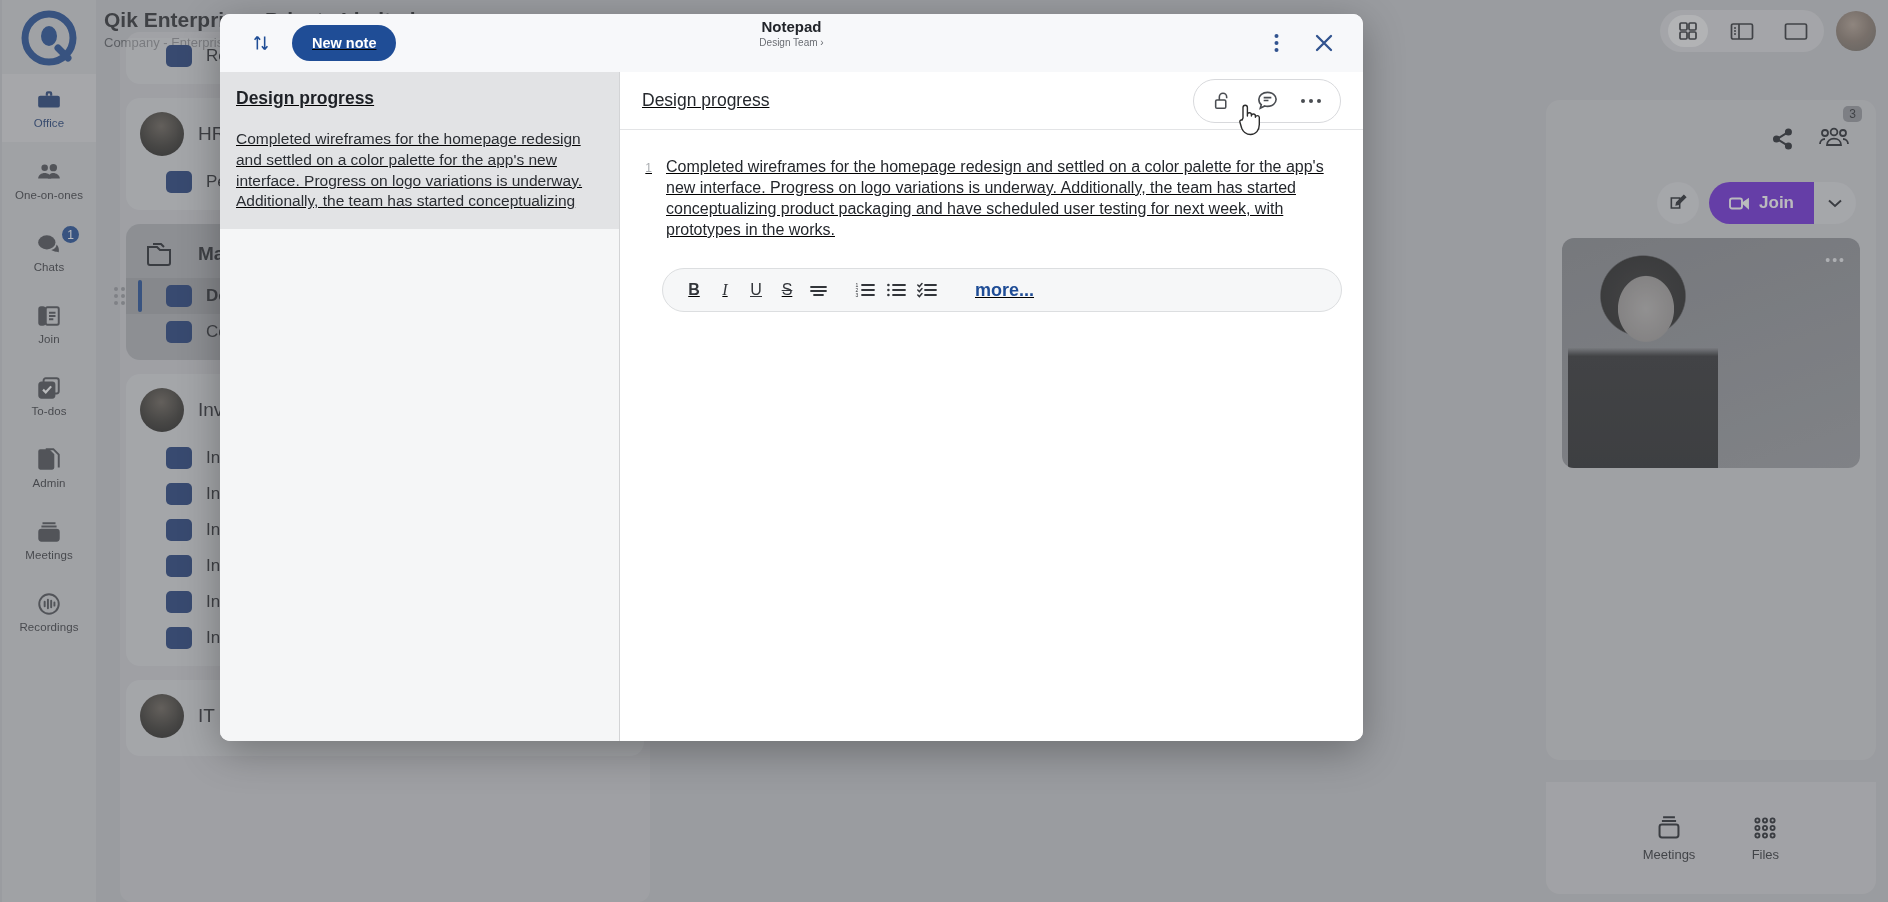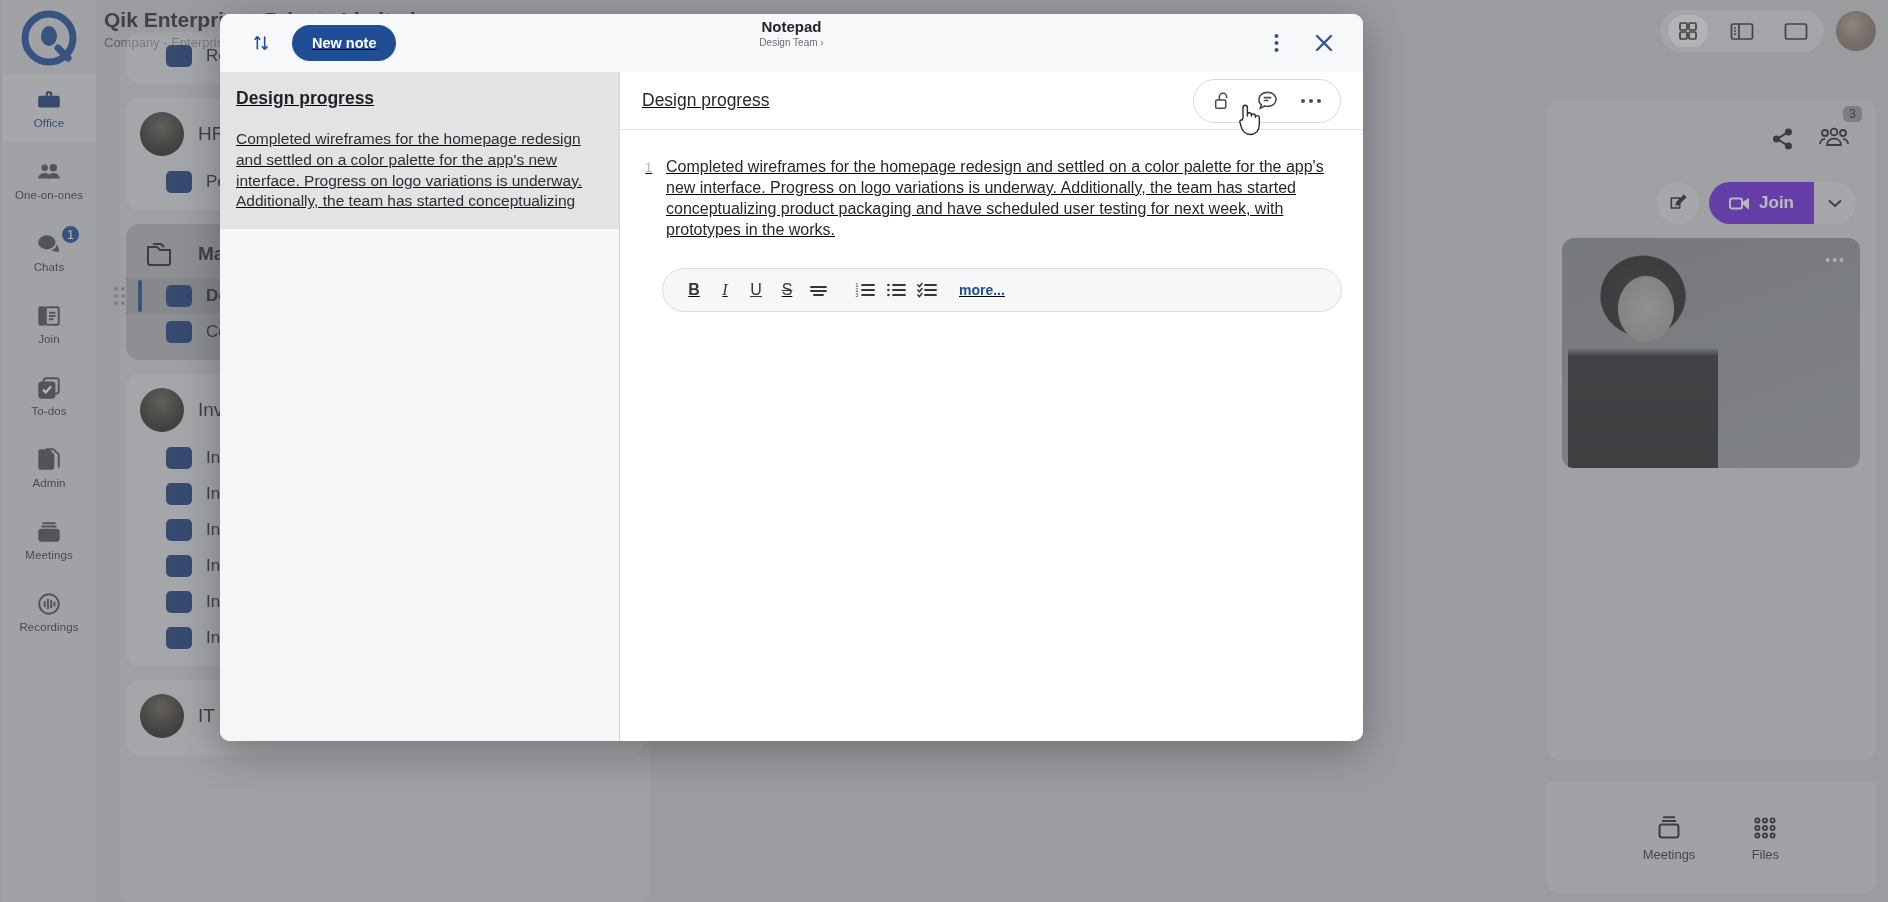--- a/index.html
+++ b/index.html
@@ -237,21 +237,21 @@
     background: #f6f7f8;
     display: flex; align-items: center; gap: 0px; padding: 0 16px;
   }
   .tb-btn {
     width: 30px; height: 30px; border-radius: 6px;
     display:flex; align-items:center; justify-content:center;
     color: #32353a; cursor:pointer; font-size: 16px;
     margin-right: 1px;
   }
   .tb-gap { width: 16px; }
-  .tb-more { font-size: 14px; color: #1f4d96; font-weight: bold; margin-left: 16px; cursor:pointer;}
+  .tb-more { font-size: 18px; color: #1f4d96; font-weight: bold; margin-left: 32px; cursor:pointer;}
 
   svg { display:block; }
 </style>
 </head>
 <body>
 
 <div id="app">
 
   <div class="bg-layer">
 

